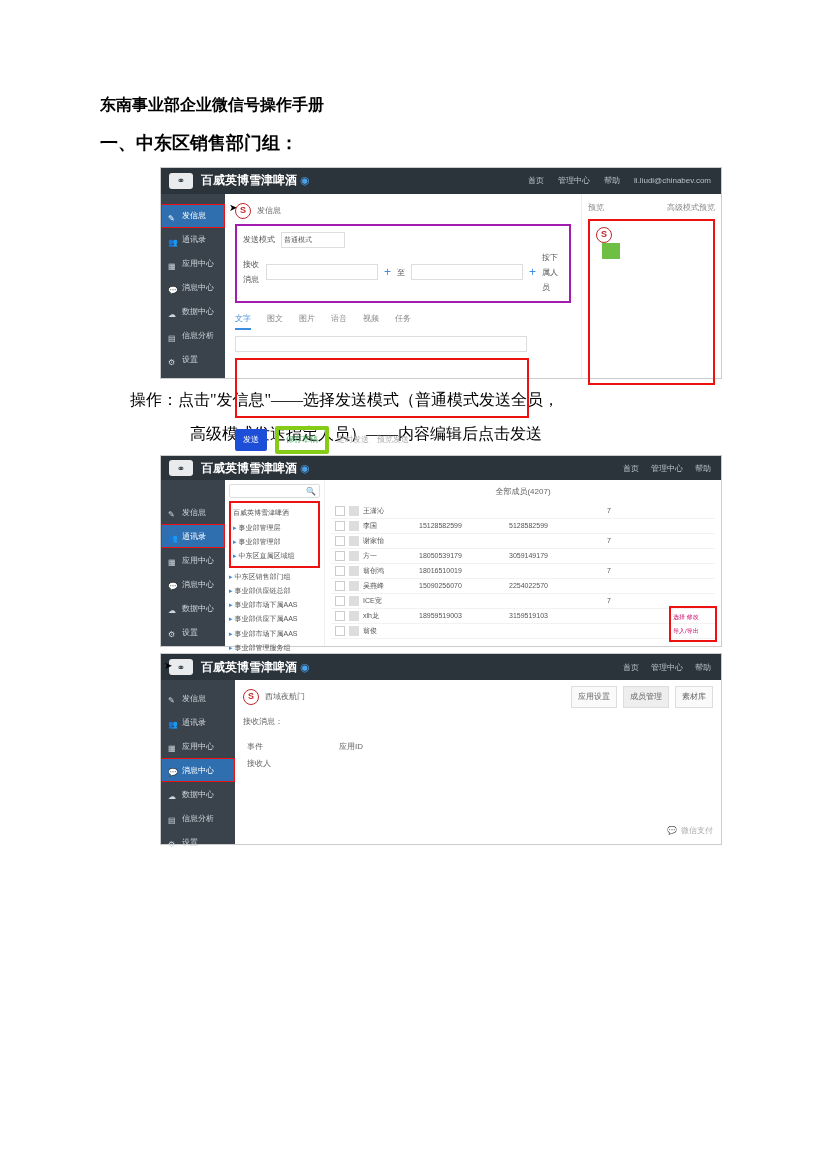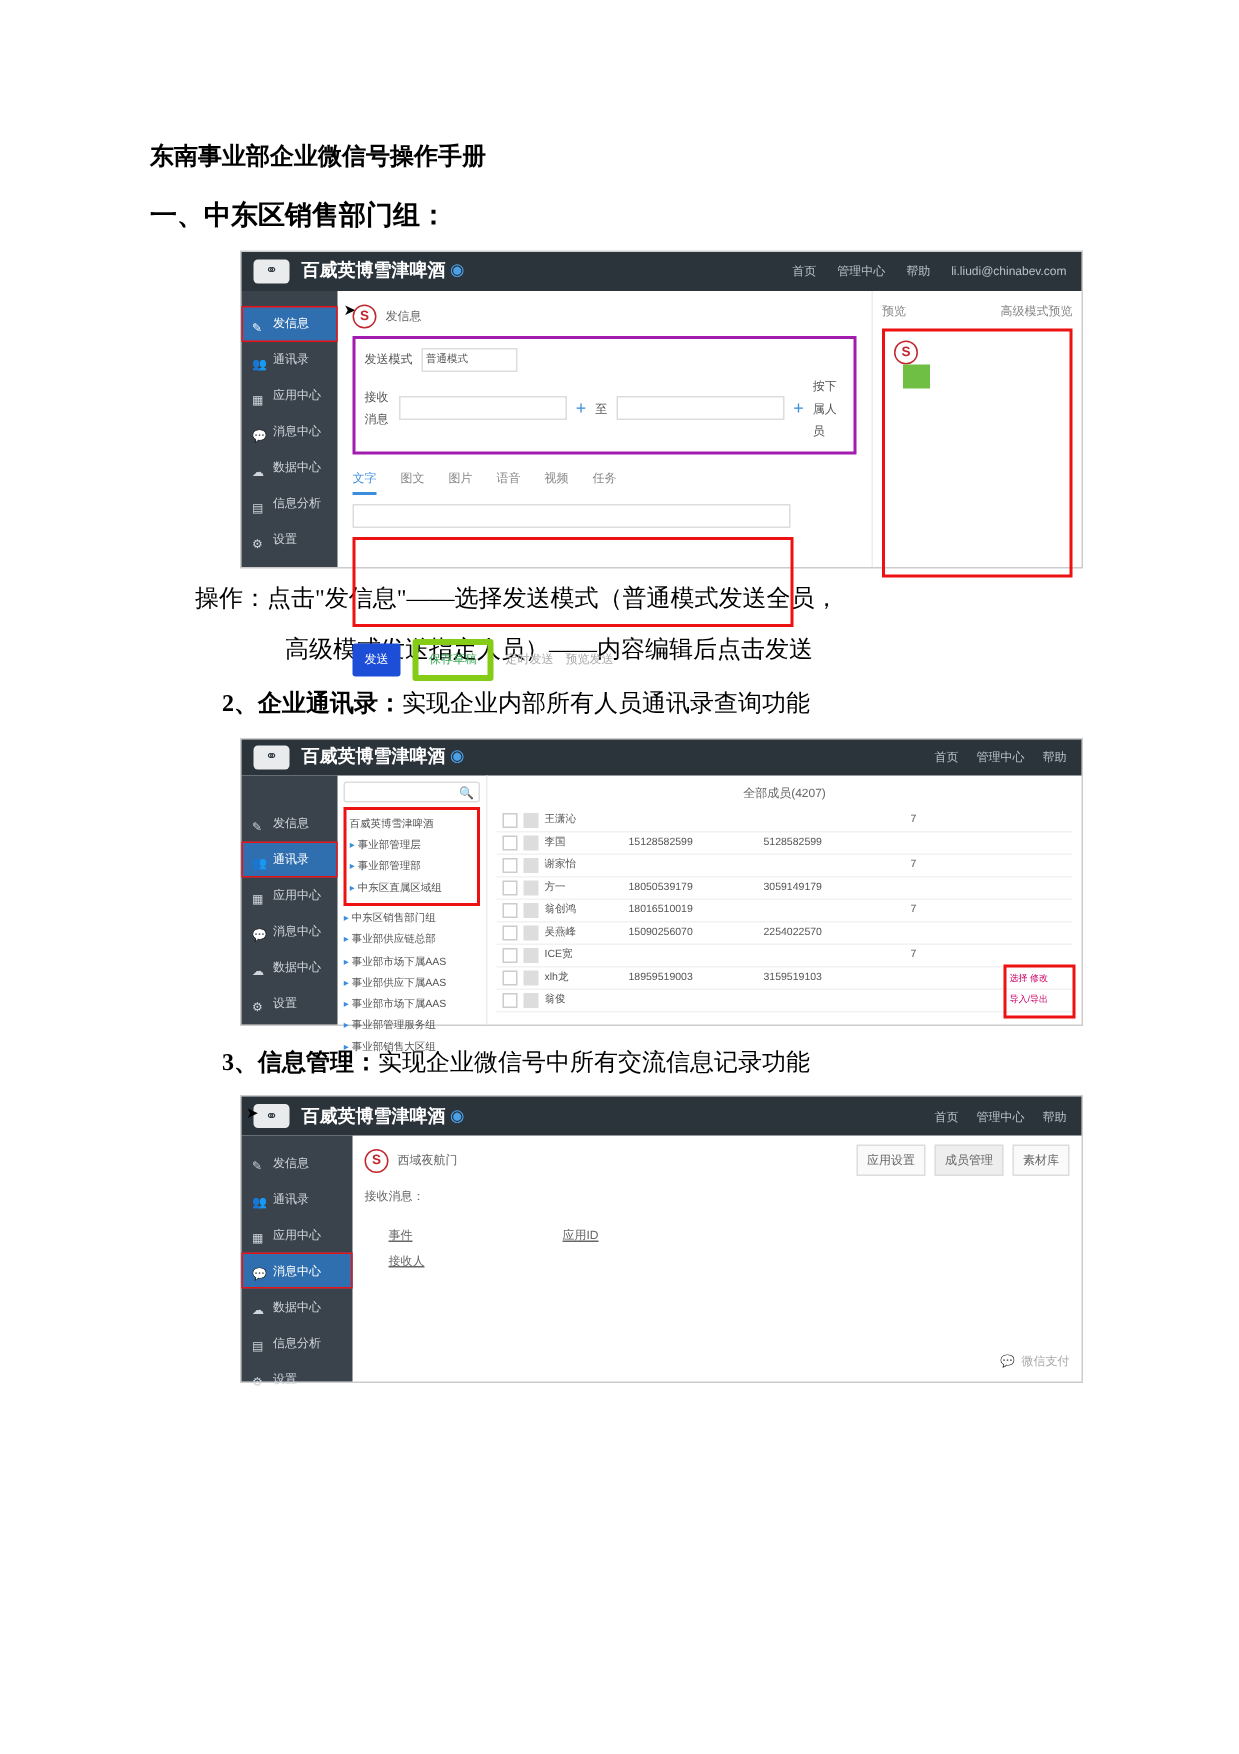--- a/index.html
+++ b/index.html
@@ -186,21 +186,21 @@
   .s3-body{ display:flex; height:calc(100% - 26px);}
   .s3-sidebar{
     width:74px;background:#3a424b;color:#cfd6dc;padding-top:6px;box-sizing:border-box;
   }
   .side-item.active-blue3{ background:#2f6fb0;color:#fff;border:1px solid #e11; }
   .s3-main{ flex:1; padding:6px 8px; font-size:8px; color:#666;}
   .s3-trow{ display:flex;align-items:center;gap:6px;}
   .s3-btn{ border:1px solid #ddd;padding:2px 6px;font-size:8px;background:#fafafa;}
   .s3-btn.grey{ background:#eee;}
   .s3-cols{ display:flex; gap:60px; margin-top:8px; font-size:8px;}
-  .s3-col div{ margin:2px 16px;text-decoration:underline;}
+  .s3-col div{ margin:2px 4px;}
   .s3-bb{
     position:absolute; right:8px; bottom:6px; font-size:8px; color:#aaa;
     display:flex;align-items:center;gap:4px;
   }
   .s-cursor{ position:absolute; left:3px; top:2px; color:#000; font-size:10px;}
 </style>
 </head>
 <body>
 
 <div class="page">
@@ -298,23 +298,20 @@
           <span class="s1-slogo">S</span>
           <span class="s1-right-green"></span>
         </div>
       </div>
     </div>
   </div>
 
   <div class="op-line">操作：点击"发信息"——选择发送模式（普通模式发送全员，</div>
   <div class="op-line2">高级模式发送指定人员）——内容编辑后点击发送</div>
 
-  <div class="item-line" style="margin-top:6px;">
-    <span class="item-num">2、</span><span class="item-title-bold">企业通讯录：</span><span class="item-desc">实现企业内部所有人员通讯录查询功能</span>
-  </div>
 
   <div class="shot shot2">
     <div class="s2-top">
       <div class="s-logo">⚭</div>
       <div class="s-brand">百威英博雪津啤酒</div>
       <span class="s-verified">◉</span>
       <div class="s2-top-right">
         <span>首页</span>
         <span>管理中心</span>
         <span>帮助</span>
@@ -440,23 +437,20 @@
             </div>
           </div>
         <div class="s2-sidebox">
           <div>选择 修改</div>
           <div>导入/导出</div>
         </div>
       </div>
     </div>
   </div>
 
-  <div class="item-line" style="margin-top:10px;">
-    <span class="item-num">3、</span><span class="item-title-bold">信息管理：</span><span class="item-desc">实现企业微信号中所有交流信息记录功能</span>
-  </div>
 
   <div class="shot shot3" style="position:relative;">
     <span class="s-cursor">➤</span>
     <div class="s3-top">
       <div class="s-logo">⚭</div>
       <div class="s-brand">百威英博雪津啤酒</div>
       <span class="s-verified">◉</span>
       <div class="s3-top-right">
         <span>首页</span>
         <span>管理中心</span>

